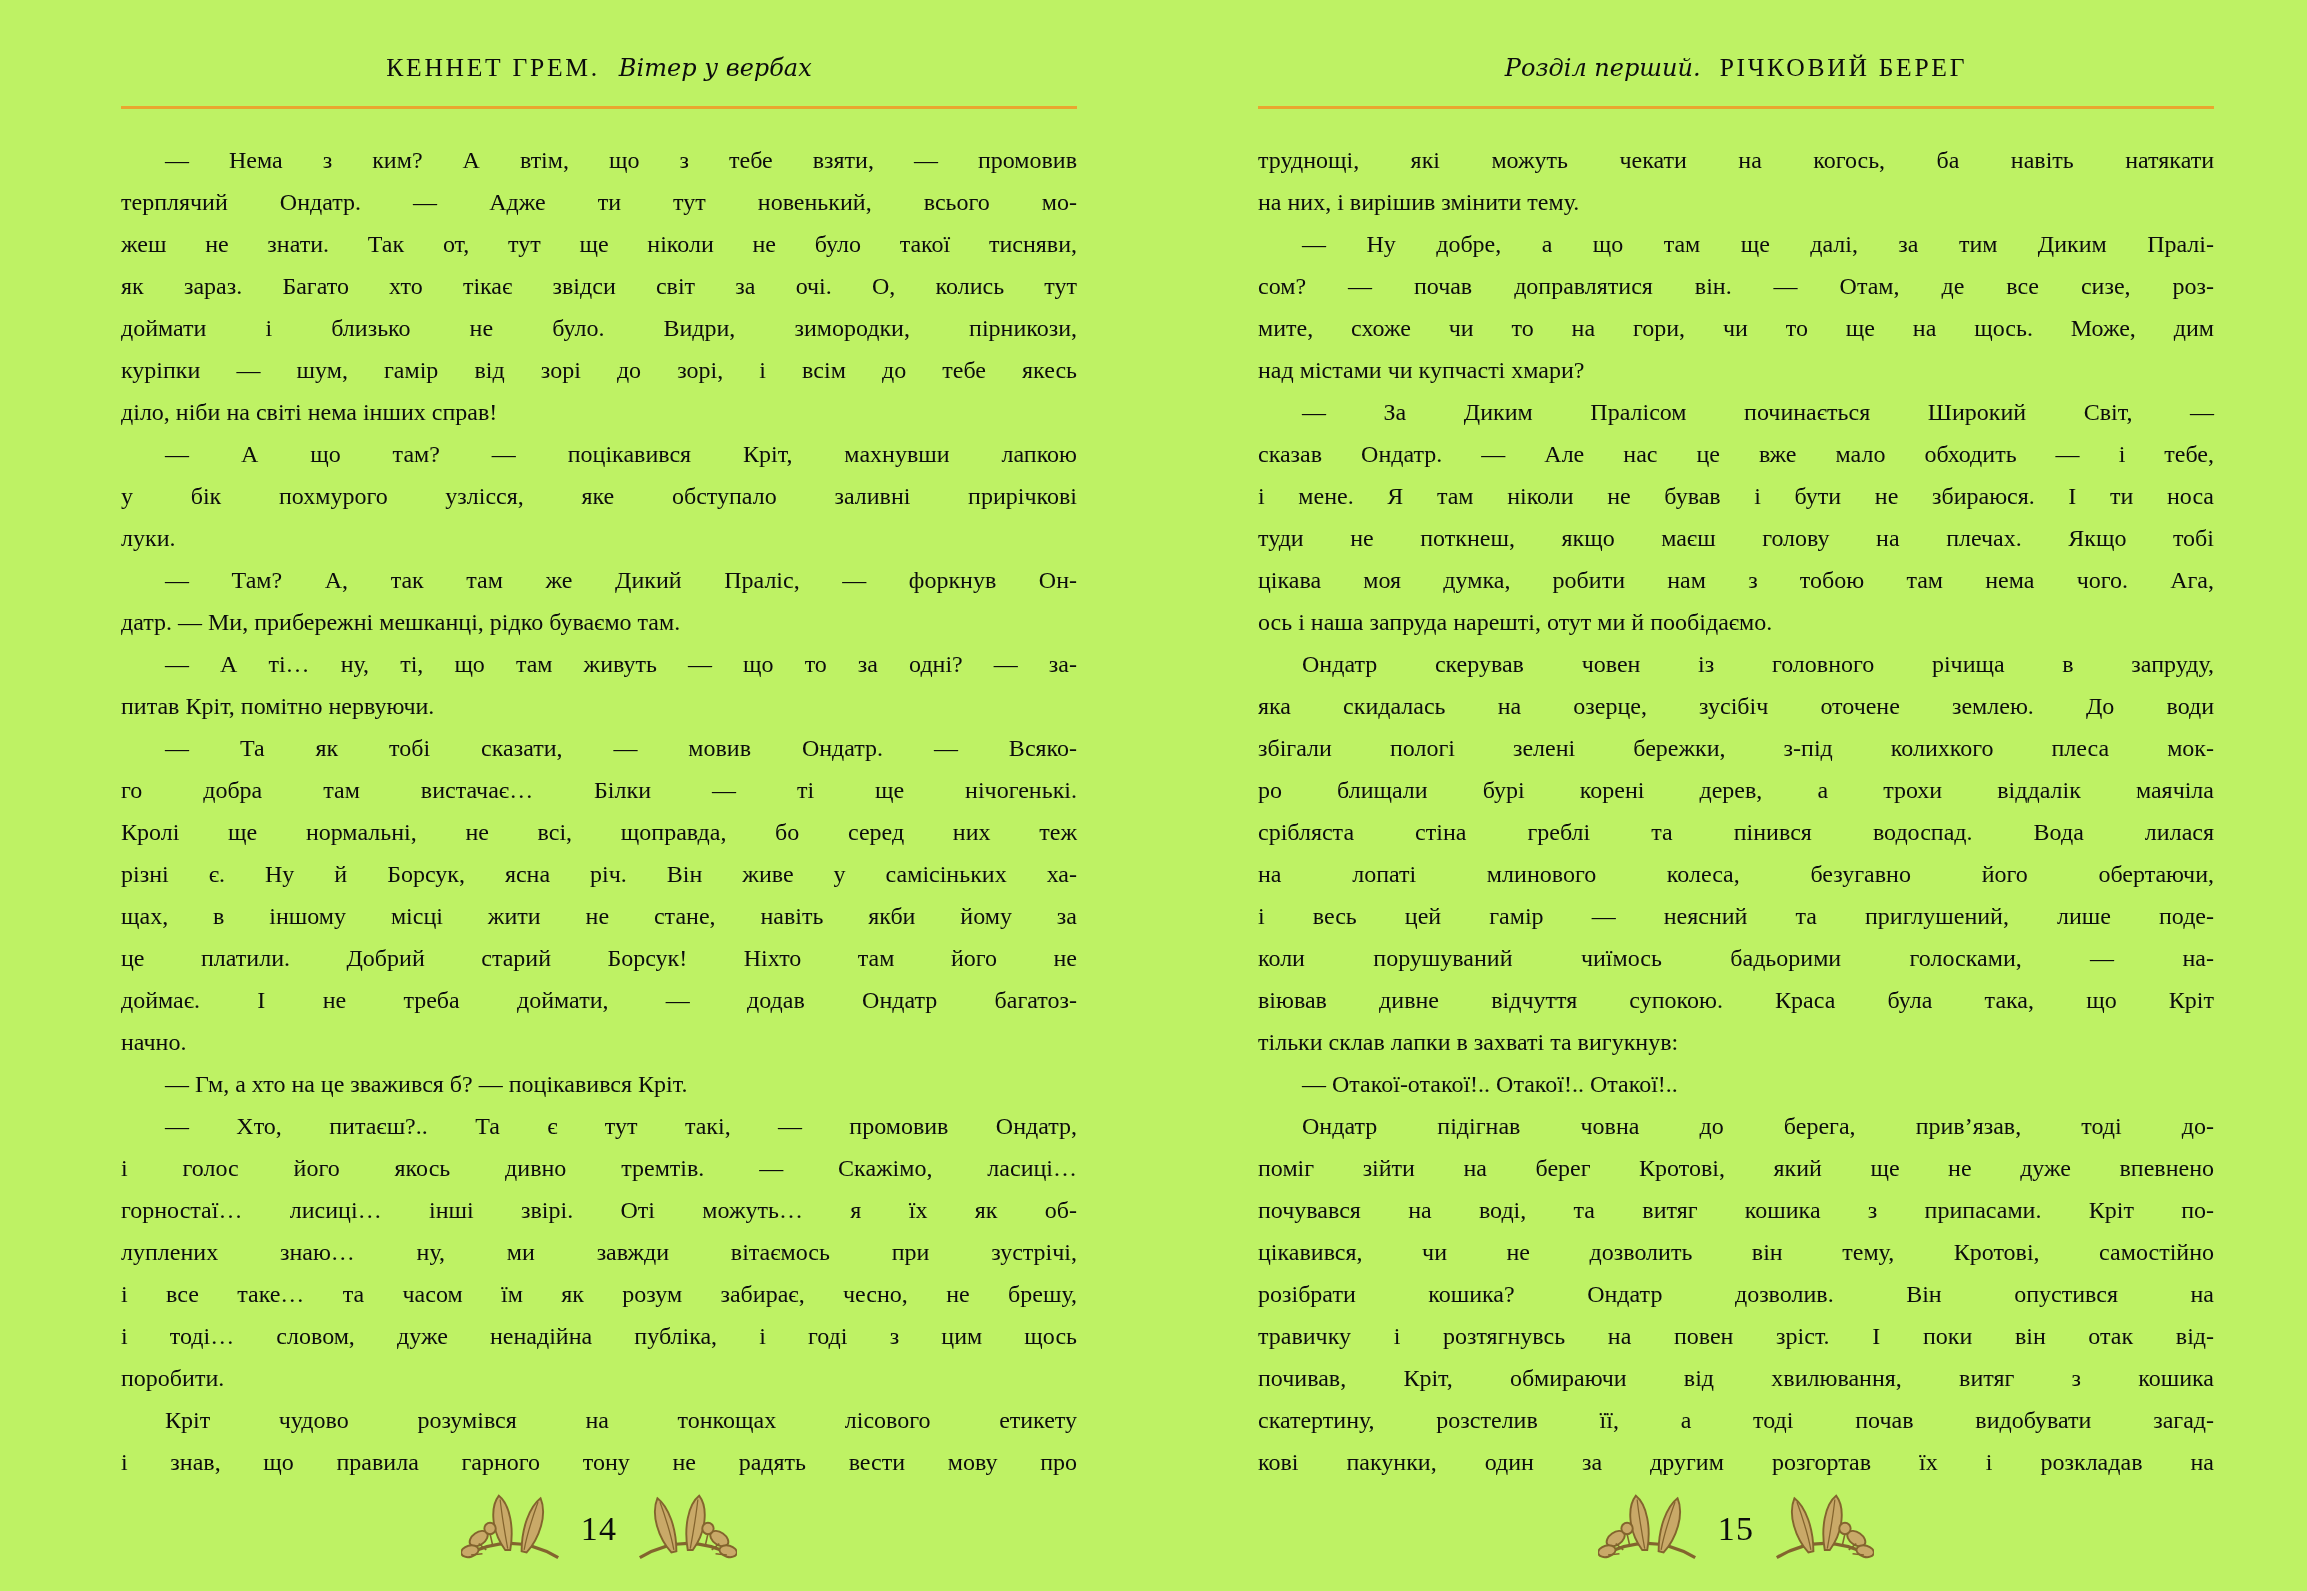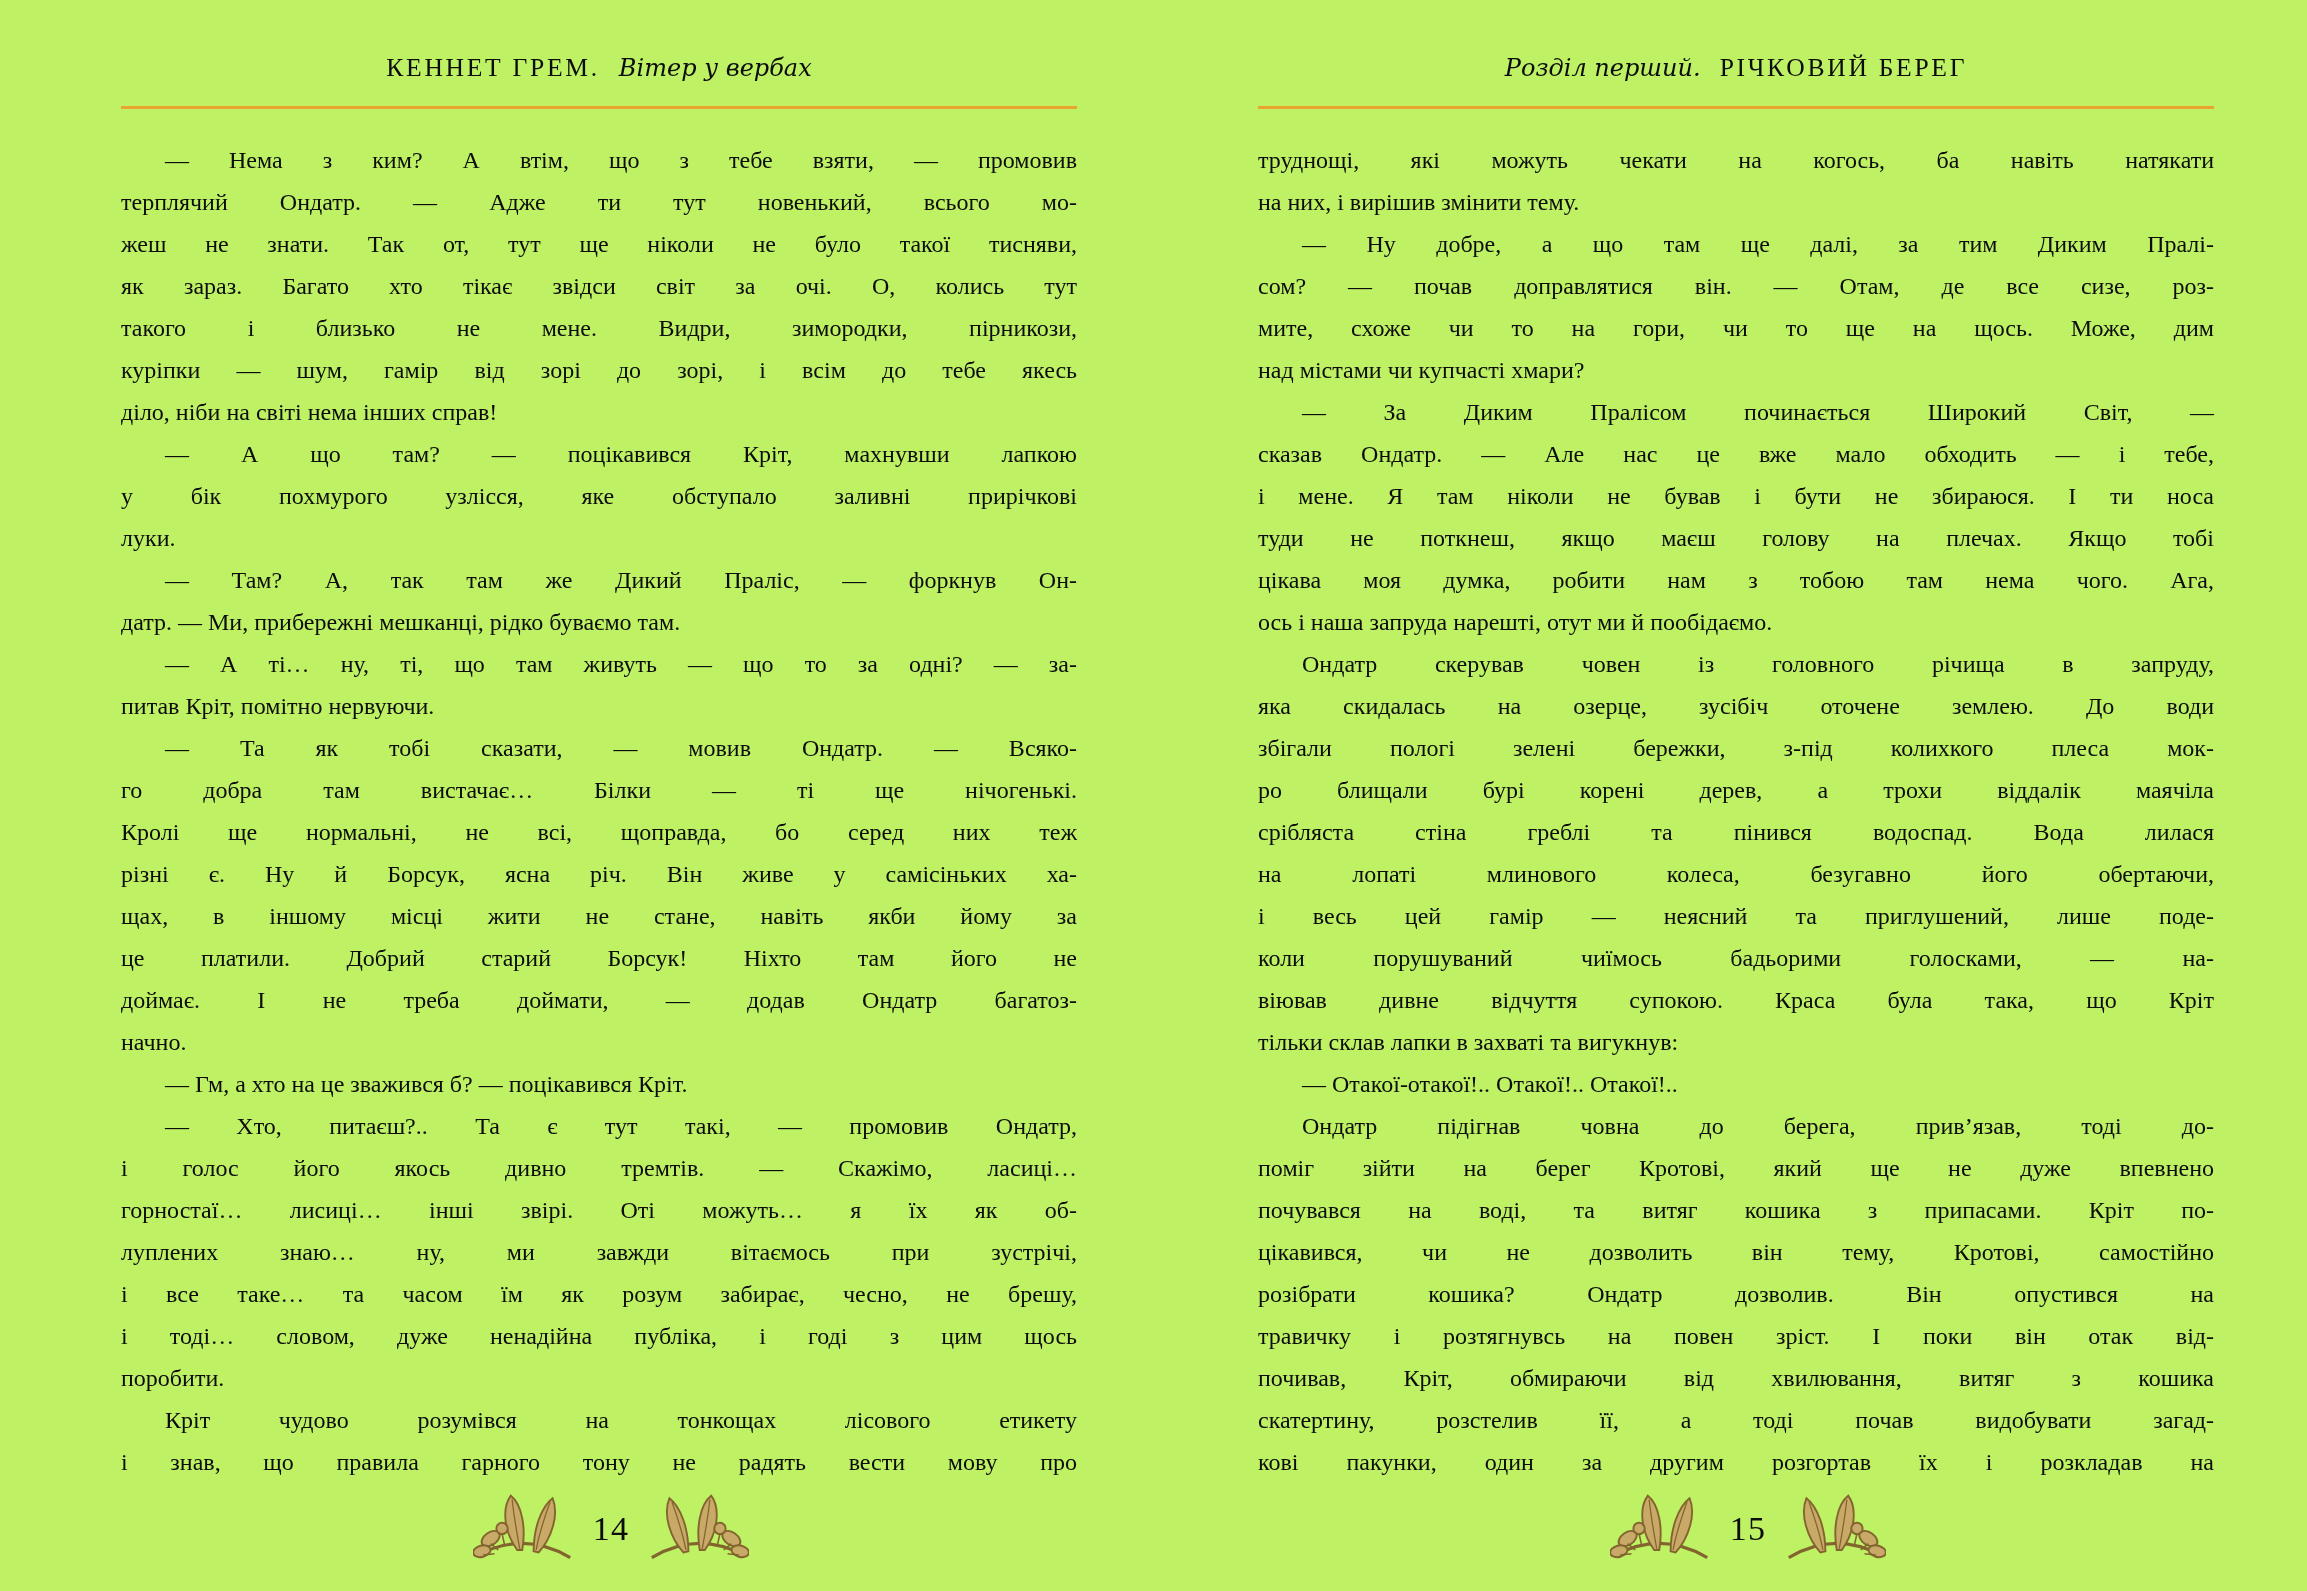--- a/index.html
+++ b/index.html
@@ -36,21 +36,21 @@
 
   .bodytext {
     position: absolute; top: 139px; left: 0; width: 100%;
     font-size: 24px; line-height: 42px;
   }
   .line { text-align: justify; text-align-last: justify; }
   .line.end { text-align-last: left; }
   .line.indent { text-indent: 44px; }
 
   .pagefoot {
-    position: absolute; top: 1493px; left: 12px; width: 100%;
+    position: absolute; top: 1493px; left: 0; width: 100%;
     display: flex; justify-content: center; align-items: center; gap: 19px;
   }
   .pagenum {
     font-size: 34px; letter-spacing: 1.3px;
     font-feature-settings: "onum" 1;
   }
   .orn { width: 101px; height: 71px; display: block; }
   .orn.mirror { transform: scaleX(-1); }
 </style>
 </head>
@@ -62,21 +62,21 @@
     <header class="pagehead">
         <span class="caps">КЕННЕТ ГРЕМ.</span>
         <span class="script">Вітер у вербах</span>
       </header>
     <div class="rule"></div>
     <div class="bodytext">
         <div class="line indent">— Нема з ким? А втім, що з тебе взяти, — промовив</div>
         <div class="line">терплячий Ондатр. — Адже ти тут новенький, всього мо-</div>
         <div class="line">жеш не знати. Так от, тут ще ніколи не було такої тисняви,</div>
         <div class="line">як зараз. Багато хто тікає звідси світ за очі. О, колись тут</div>
-        <div class="line">такого і близько не мене. Видри, зимородки, пірникози,</div>
+        <div class="line">доймати і близько не було. Видри, зимородки, пірникози,</div>
         <div class="line">куріпки — шум, гамір від зорі до зорі, і всім до тебе якесь</div>
         <div class="line end">діло, ніби на світі нема інших справ!</div>
         <div class="line indent">— А що там? — поцікавився Кріт, махнувши лапкою</div>
         <div class="line">у бік похмурого узлісся, яке обступало заливні прирічкові</div>
         <div class="line end">луки.</div>
         <div class="line indent">— Там? А, так там же Дикий Праліс, — форкнув Он-</div>
         <div class="line end">датр. — Ми, прибережні мешканці, рідко буваємо там.</div>
         <div class="line indent">— А ті… ну, ті, що там живуть — що то за одні? — за-</div>
         <div class="line end">питав Кріт, помітно нервуючи.</div>
         <div class="line indent">— Та як тобі сказати, — мовив Ондатр. — Всяко-</div>

